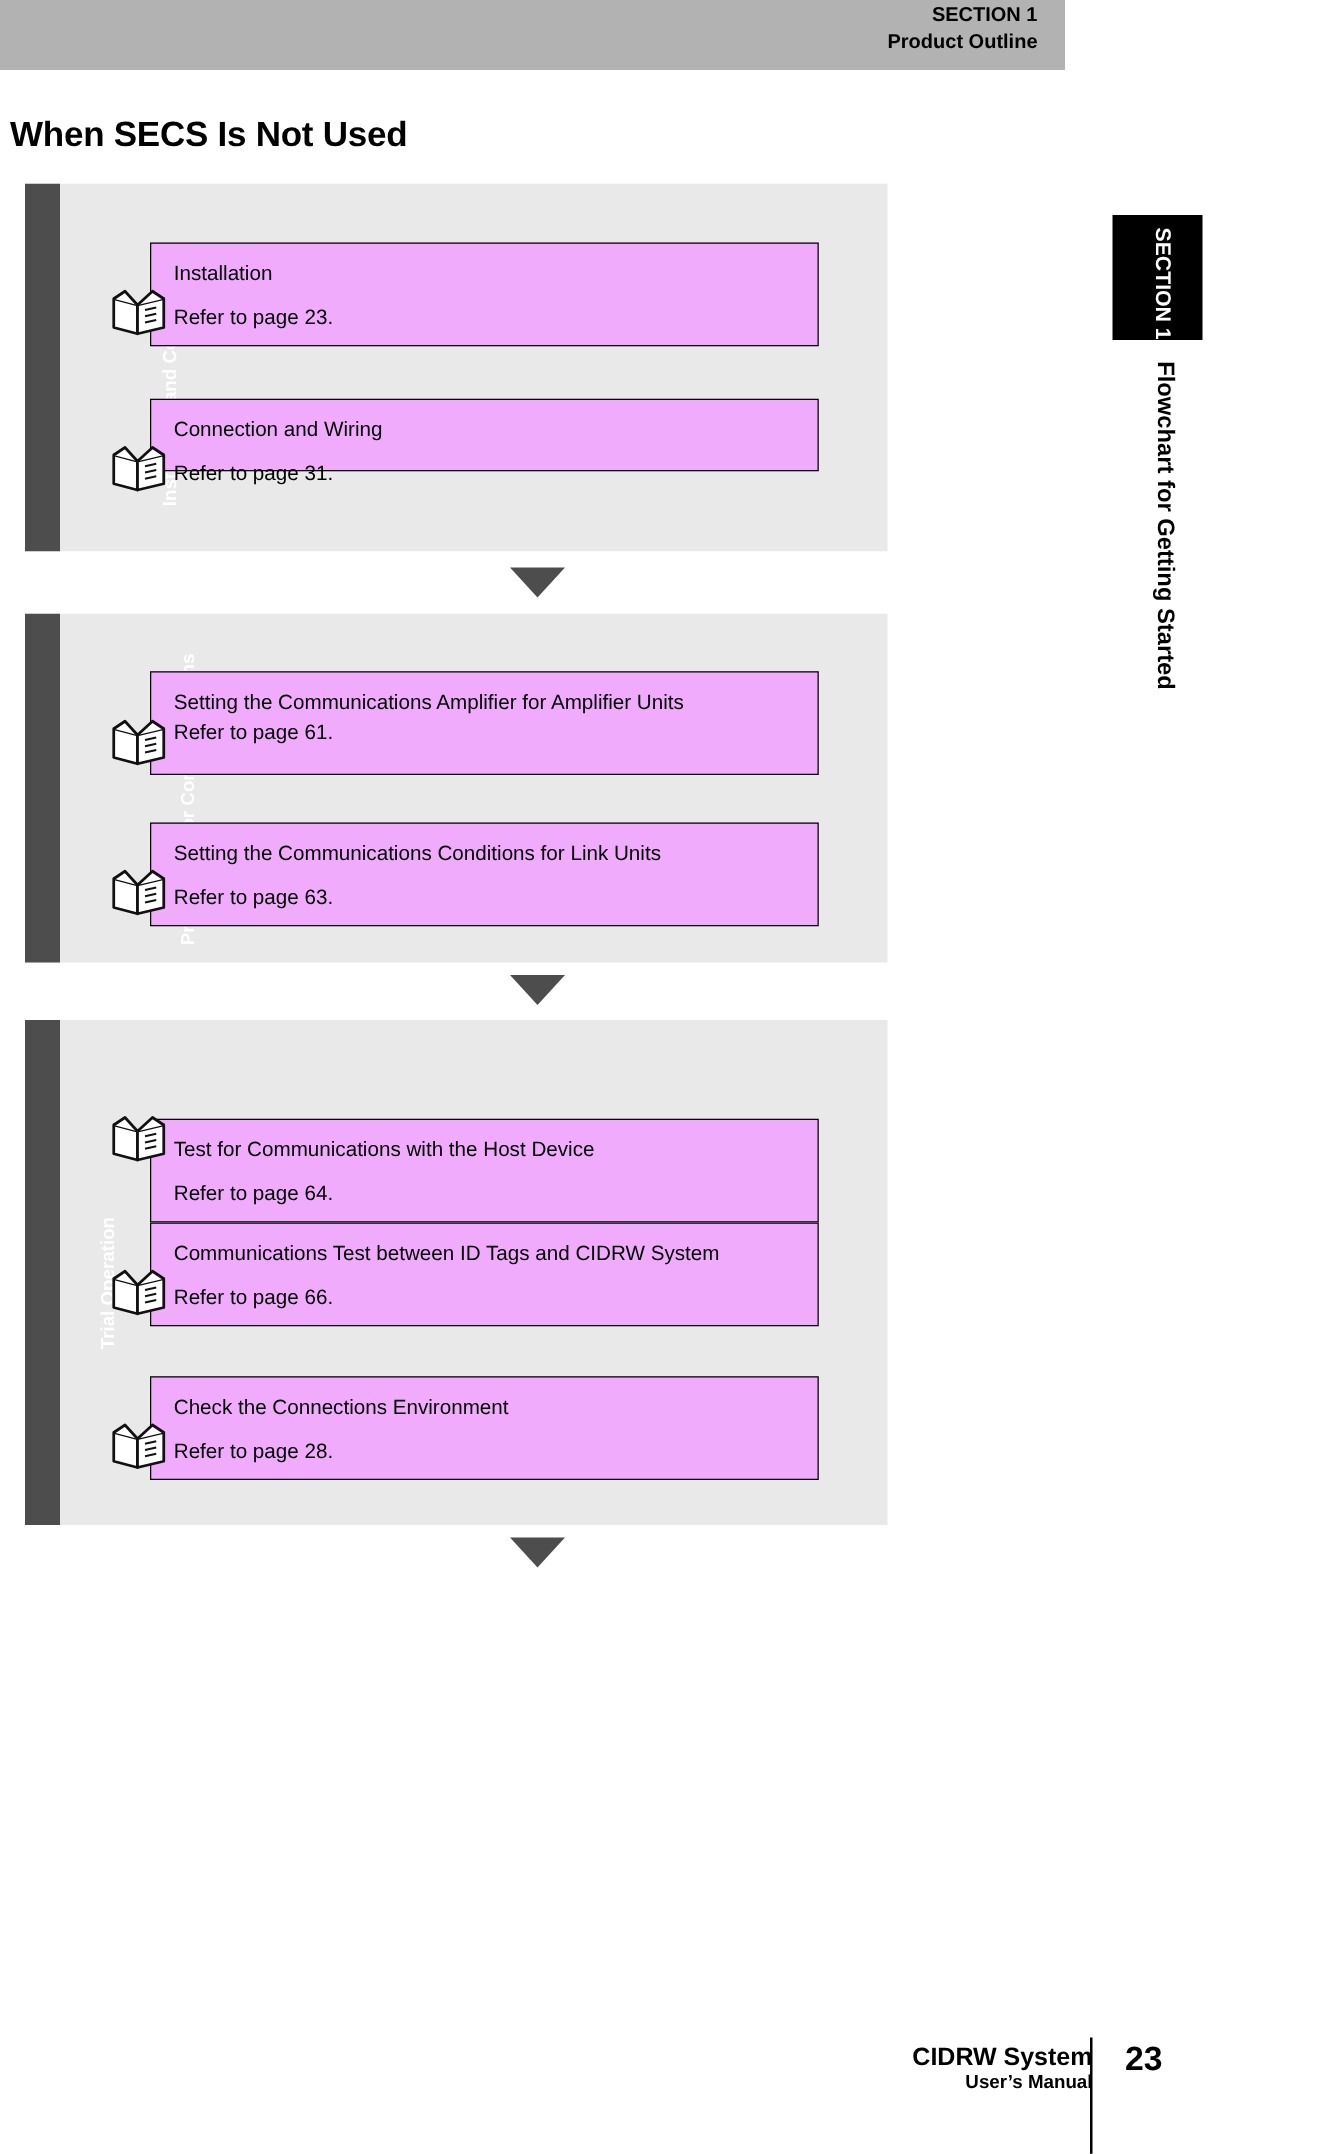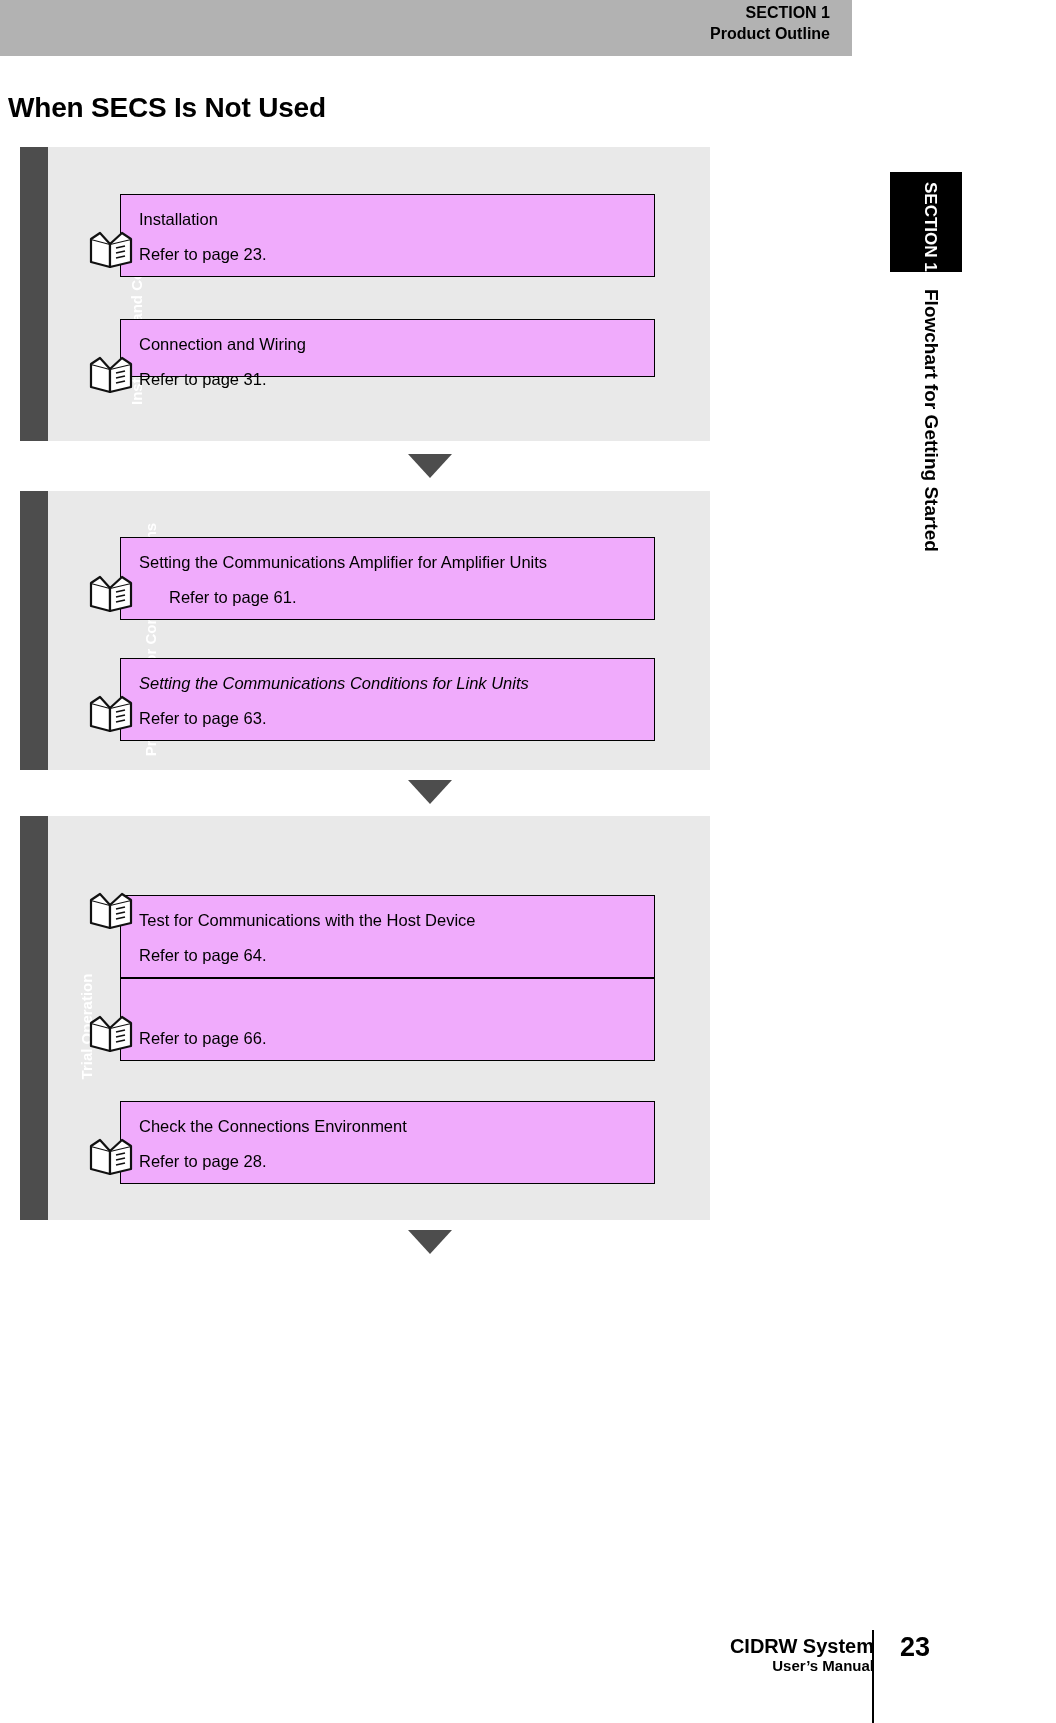--- a/index.html
+++ b/index.html
@@ -257,36 +257,36 @@
 
 <div class="down-arrow" style="left:408px; top:454px;"></div>
 
 <div class="flow-group" style="top:491px; height:279px;">
   <div class="group-band">
     <span class="band-text">Preparation for Communications</span>
   </div>
 
   <div class="step-box" style="left:100px; top:46px; width:535px; height:83px;">
     <div class="step-title" style="top:14px;">Setting the Communications Amplifier for Amplifier Units</div>
-    <div class="step-ref" style="top:49px;margin-left:30px;">Refer to page 61.</div>
+    <div class="step-ref" style="top:38px;">Refer to page 61.</div>
   </div>
   <div class="book-icon" style="left:68px; top:84px;">
     <svg viewBox="0 0 46 38" xmlns="http://www.w3.org/2000/svg">
       <path d="M3 8 L3 31 L22 36 L22 13 Z" fill="#ffffff" stroke="#111111" stroke-width="2.2" stroke-linejoin="round"></path>
       <path d="M43 8 L43 31 L22 36 L22 13 Z" fill="#ffffff" stroke="#111111" stroke-width="2.2" stroke-linejoin="round"></path>
       <path d="M3 8 L12 2 L22 13" fill="#ffffff" stroke="#111111" stroke-width="2.2" stroke-linejoin="round"></path>
       <path d="M43 8 L34 2 L22 13" fill="#ffffff" stroke="#111111" stroke-width="2.2" stroke-linejoin="round"></path>
       <line x1="28" y1="17" x2="37" y2="15" stroke="#111111" stroke-width="1.6"></line>
       <line x1="28" y1="22" x2="37" y2="20" stroke="#111111" stroke-width="1.6"></line>
       <line x1="28" y1="27" x2="37" y2="25" stroke="#111111" stroke-width="1.6"></line>
     </svg>
   </div>
 
   <div class="step-box" style="left:100px; top:167px; width:535px; height:83px;">
-    <div class="step-title" style="top:14px;font-style:italic;">Setting the Communications Conditions for Link Units</div>
+    <div class="step-title" style="top:14px;">Setting the Communications Conditions for Link Units</div>
     <div class="step-ref" style="top:49px;">Refer to page 63.</div>
   </div>
   <div class="book-icon" style="left:68px; top:204px;">
     <svg viewBox="0 0 46 38" xmlns="http://www.w3.org/2000/svg">
       <path d="M3 8 L3 31 L22 36 L22 13 Z" fill="#ffffff" stroke="#111111" stroke-width="2.2" stroke-linejoin="round"></path>
       <path d="M43 8 L43 31 L22 36 L22 13 Z" fill="#ffffff" stroke="#111111" stroke-width="2.2" stroke-linejoin="round"></path>
       <path d="M3 8 L12 2 L22 13" fill="#ffffff" stroke="#111111" stroke-width="2.2" stroke-linejoin="round"></path>
       <path d="M43 8 L34 2 L22 13" fill="#ffffff" stroke="#111111" stroke-width="2.2" stroke-linejoin="round"></path>
       <line x1="28" y1="17" x2="37" y2="15" stroke="#111111" stroke-width="1.6"></line>
       <line x1="28" y1="22" x2="37" y2="20" stroke="#111111" stroke-width="1.6"></line>
@@ -312,20 +312,21 @@
       <path d="M43 8 L43 31 L22 36 L22 13 Z" fill="#ffffff" stroke="#111111" stroke-width="2.2" stroke-linejoin="round"></path>
       <path d="M3 8 L12 2 L22 13" fill="#ffffff" stroke="#111111" stroke-width="2.2" stroke-linejoin="round"></path>
       <path d="M43 8 L34 2 L22 13" fill="#ffffff" stroke="#111111" stroke-width="2.2" stroke-linejoin="round"></path>
       <line x1="28" y1="17" x2="37" y2="15" stroke="#111111" stroke-width="1.6"></line>
       <line x1="28" y1="22" x2="37" y2="20" stroke="#111111" stroke-width="1.6"></line>
       <line x1="28" y1="27" x2="37" y2="25" stroke="#111111" stroke-width="1.6"></line>
     </svg>
   </div>
 
   <div class="step-box" style="left:100px; top:162px; width:535px; height:83px;">
+    <div class="step-title" style="top:14px;">Communications Test between ID Tags and CIDRW System</div>
     <div class="step-ref" style="top:49px;">Refer to page 66.</div>
   </div>
   <div class="book-icon" style="left:68px; top:199px;">
     <svg viewBox="0 0 46 38" xmlns="http://www.w3.org/2000/svg">
       <path d="M3 8 L3 31 L22 36 L22 13 Z" fill="#ffffff" stroke="#111111" stroke-width="2.2" stroke-linejoin="round"></path>
       <path d="M43 8 L43 31 L22 36 L22 13 Z" fill="#ffffff" stroke="#111111" stroke-width="2.2" stroke-linejoin="round"></path>
       <path d="M3 8 L12 2 L22 13" fill="#ffffff" stroke="#111111" stroke-width="2.2" stroke-linejoin="round"></path>
       <path d="M43 8 L34 2 L22 13" fill="#ffffff" stroke="#111111" stroke-width="2.2" stroke-linejoin="round"></path>
       <line x1="28" y1="17" x2="37" y2="15" stroke="#111111" stroke-width="1.6"></line>
       <line x1="28" y1="22" x2="37" y2="20" stroke="#111111" stroke-width="1.6"></line>

